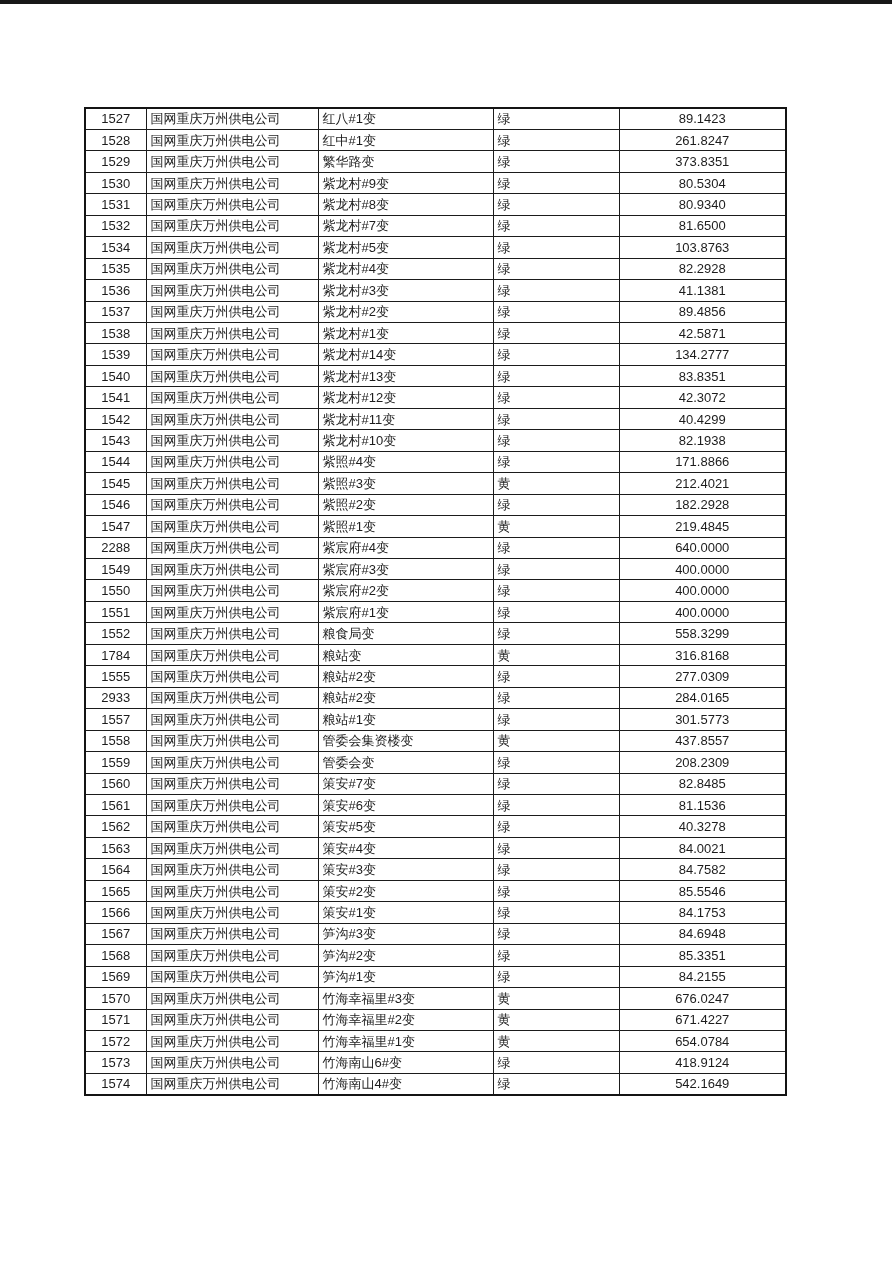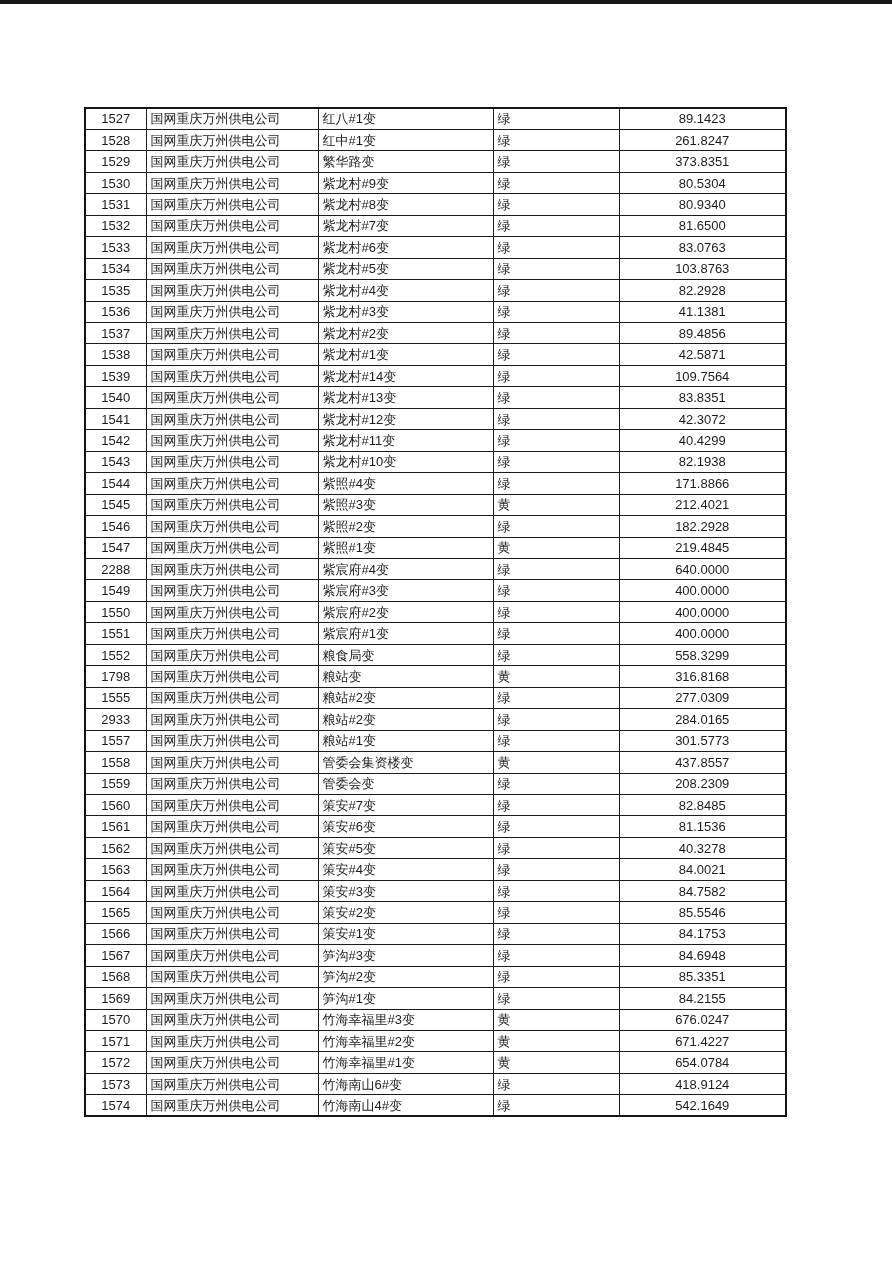--- a/index.html
+++ b/index.html
@@ -104,27 +104,20 @@
           <td class="align-center">80.9340</td>
         </tr>
         <tr>
           <td class="align-center">1532</td>
           <td class="align-left">国网重庆万州供电公司</td>
           <td class="align-left">紫龙村#7变</td>
           <td class="align-left">绿</td>
           <td class="align-center">81.6500</td>
         </tr>
         <tr>
-          <td class="align-center">1533</td>
-          <td class="align-left">国网重庆万州供电公司</td>
-          <td class="align-left">紫龙村#6变</td>
-          <td class="align-left">绿</td>
-          <td class="align-center">83.0763</td>
-        </tr>
-        <tr>
           <td class="align-center">1534</td>
           <td class="align-left">国网重庆万州供电公司</td>
           <td class="align-left">紫龙村#5变</td>
           <td class="align-left">绿</td>
           <td class="align-center">103.8763</td>
         </tr>
         <tr>
           <td class="align-center">1535</td>
           <td class="align-left">国网重庆万州供电公司</td>
           <td class="align-left">紫龙村#4变</td>
@@ -150,21 +143,21 @@
           <td class="align-left">国网重庆万州供电公司</td>
           <td class="align-left">紫龙村#1变</td>
           <td class="align-left">绿</td>
           <td class="align-center">42.5871</td>
         </tr>
         <tr>
           <td class="align-center">1539</td>
           <td class="align-left">国网重庆万州供电公司</td>
           <td class="align-left">紫龙村#14变</td>
           <td class="align-left">绿</td>
-          <td class="align-center">109.7564</td>
+          <td class="align-center">134.2777</td>
         </tr>
         <tr>
           <td class="align-center">1540</td>
           <td class="align-left">国网重庆万州供电公司</td>
           <td class="align-left">紫龙村#13变</td>
           <td class="align-left">绿</td>
           <td class="align-center">83.8351</td>
         </tr>
         <tr>
           <td class="align-center">1541</td>
@@ -244,21 +237,21 @@
           <td class="align-center">400.0000</td>
         </tr>
         <tr>
           <td class="align-center">1552</td>
           <td class="align-left">国网重庆万州供电公司</td>
           <td class="align-left">粮食局变</td>
           <td class="align-left">绿</td>
           <td class="align-center">558.3299</td>
         </tr>
         <tr>
-          <td class="align-center">1798</td>
+          <td class="align-center">1784</td>
           <td class="align-left">国网重庆万州供电公司</td>
           <td class="align-left">粮站变</td>
           <td class="align-left">黄</td>
           <td class="align-center">316.8168</td>
         </tr>
         <tr>
           <td class="align-center">1555</td>
           <td class="align-left">国网重庆万州供电公司</td>
           <td class="align-left">粮站#2变</td>
           <td class="align-left">绿</td>

